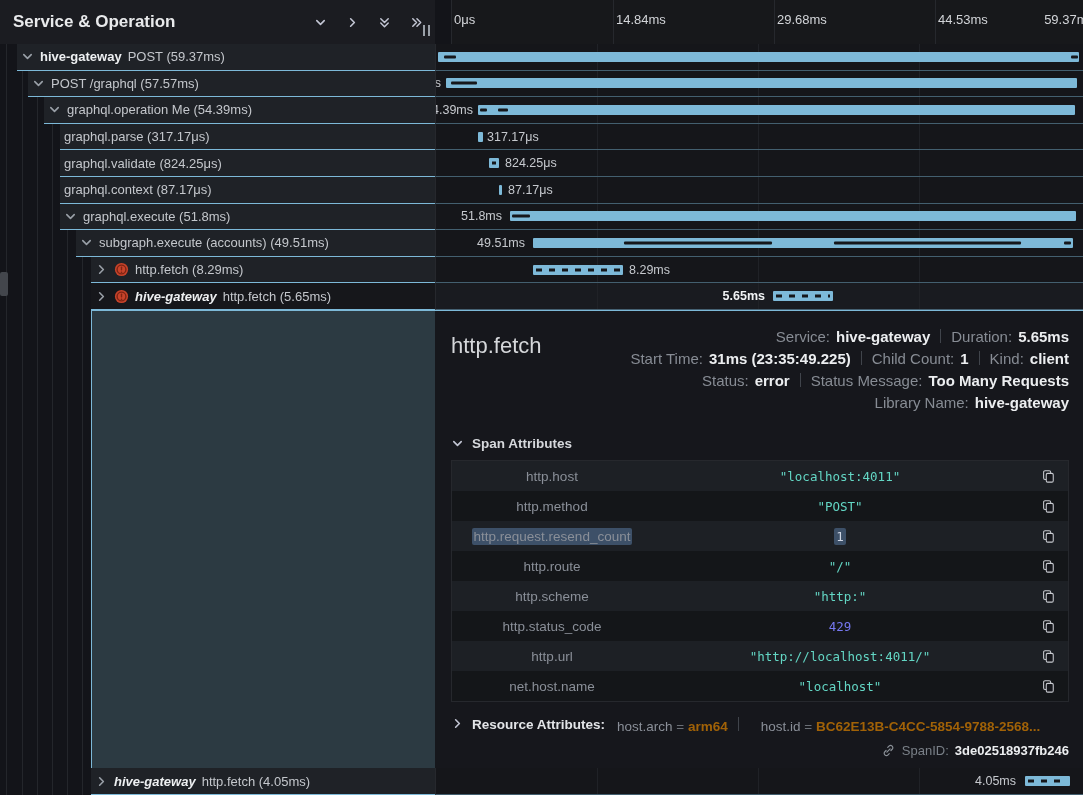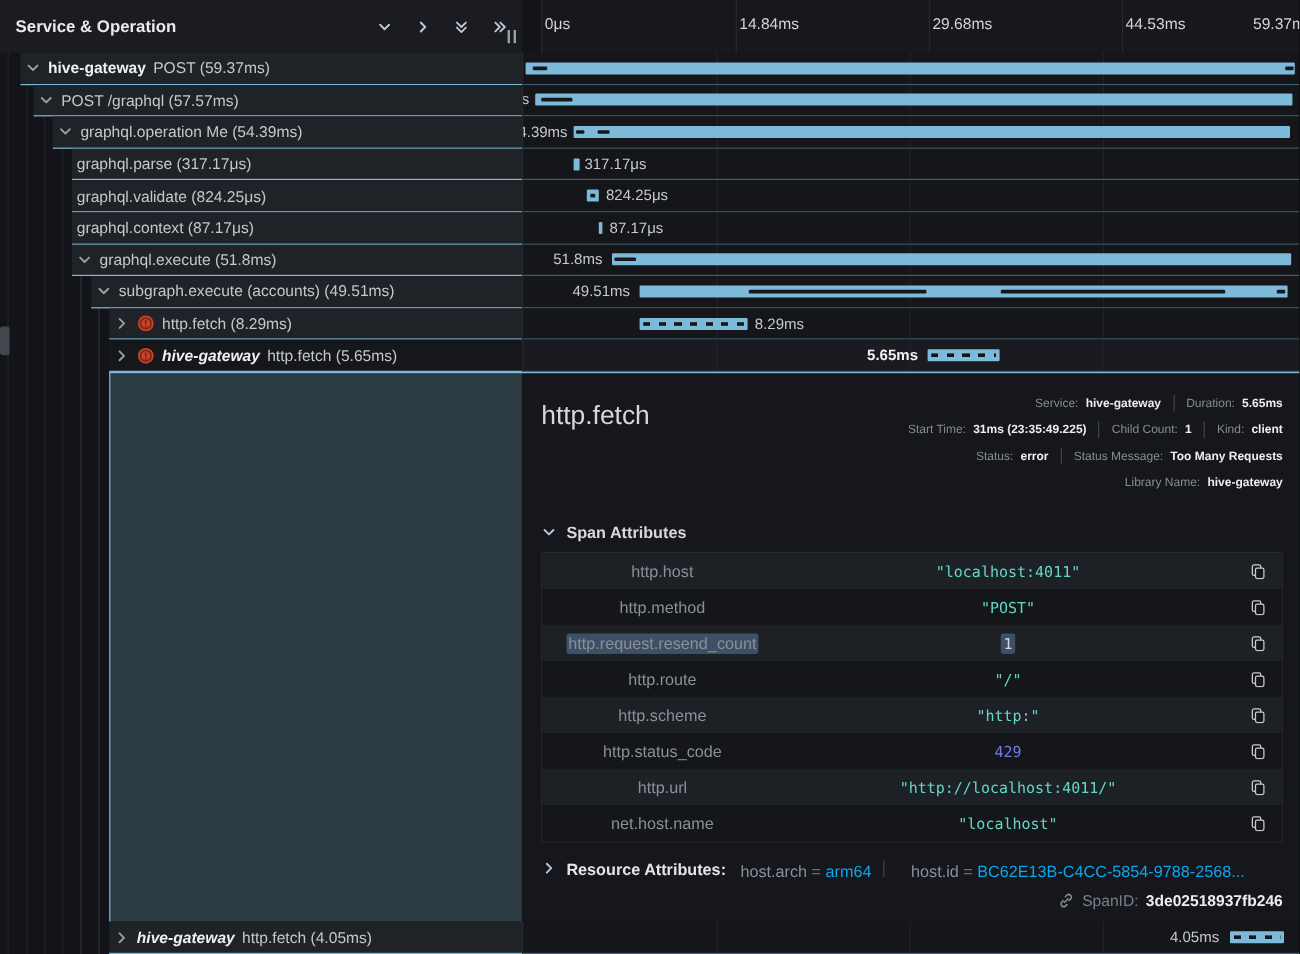--- a/index.html
+++ b/index.html
@@ -1,21 +1,21 @@
 <!DOCTYPE html>
 <html><head>
 <meta charset="utf-8">
 <style>
   html,body{margin:0;padding:0;background:#0e0f12;}
   .app{position:relative;width:1083px;height:795px;background:#131419;overflow:hidden;
        font-family:"Liberation Sans",sans-serif;color:#c6c9ce;-webkit-font-smoothing:antialiased;}
   
   .tree-header{position:absolute;left:0;top:0;width:435px;height:44px;background:#1b1c21;
                display:flex;align-items:center;box-sizing:border-box;padding:0 10px 0 13px;}
-  .tree-header .title{font-size:14px;font-weight:bold;color:#e9eaec;flex:0 0 auto;}
+  .tree-header .title{font-size:17px;font-weight:bold;color:#e9eaec;flex:0 0 auto;}
   .hdr-icons{margin-left:auto;display:flex;align-items:center;gap:14px;}
   .hdr-btn{width:18px;height:18px;display:flex;align-items:center;justify-content:center;cursor:pointer;}
   .splitter{position:absolute;left:419px;top:22px;width:14px;height:16px;display:flex;gap:3px;
             align-items:center;justify-content:center;cursor:col-resize;}
   .splitter i{display:block;width:2px;height:11px;background:#9aa0a8;}
   .ruler{position:absolute;left:435px;top:0;width:648px;height:44px;background:#17181b;box-sizing:border-box;
          border-left:1px solid #26282d;
          background-image:linear-gradient(#26282d,#26282d),linear-gradient(#26282d,#26282d),linear-gradient(#26282d,#26282d);
          background-repeat:no-repeat;background-size:1px 100%;background-position:161px 0,322px 0,483px 0;margin-left:16px;}
   .tick{position:absolute;top:12px;font-size:13px;color:#d2d4d8;white-space:nowrap;}
@@ -46,41 +46,41 @@
   .durlabel.bold{font-weight:bold;color:#f0f2f4;}
   .scroll-thumb{position:absolute;left:0;top:272px;width:8px;height:24px;background:#43464c;border-radius:2px;}
   
   .tealbox{position:absolute;left:91px;top:310px;width:344px;height:458px;background:#2c3a42;box-sizing:border-box;
            border-top:1px solid #7db9d8;border-left:1px solid #7db9d8;}
   .detail{position:absolute;left:435px;top:310px;width:648px;height:458px;background:#16171c;box-sizing:border-box;
           border-top:1px solid #7db9d8;padding:14px 14px 6px 16px;}
   .dhead{display:flex;align-items:flex-start;}
   .dtitle{font-size:22px;color:#d5d7da;margin-top:8px;}
   .dmeta{margin-left:auto;display:flex;flex-direction:column;align-items:flex-end;}
-  .mline{display:flex;align-items:center;height:22px;font-size:10px;}
+  .mline{display:flex;align-items:center;height:22px;font-size:15px;}
   .mlabel{color:#878c94;}
   .mval{color:#eceef0;font-weight:bold;margin-left:6px;}
   .vsep{display:inline-block;width:1px;height:14px;background:#40444b;margin:0 10px;}
   .sec-head{display:flex;align-items:center;gap:8px;margin-top:23px;font-size:13.5px;font-weight:bold;
             color:#d6d8dc;cursor:pointer;}
   .attr-table{margin-top:9px;border:1px solid #26282d;text-align:center;}
   .attr-row{display:flex;align-items:center;height:30px;padding:0 10px;cursor:pointer;}
   .attr-row:nth-child(odd){background:#1d2025;}
   .attr-row:nth-child(even){background:#141619;}
   .attr-key{width:180px;flex:0 0 auto;font-size:13.5px;color:#8a8f98;}
   .attr-key .hl{background:#3d5068;border-radius:2px;padding:1px 2px;margin:-1px -2px;}
   .attr-val{flex:1;font-family:"DejaVu Sans Mono",monospace;font-size:12.5px;}
   .attr-val.string{color:#63d6c4;}
   .attr-val.number{color:#7678f0;}
   .attr-val .sel{background:#3d5068;color:#cfd6e4;padding:1px 2px;border-radius:2px;}
   .copy-btn{flex:0 0 auto;width:20px;display:flex;justify-content:center;cursor:pointer;}
   .res-line{display:flex;align-items:flex-start;margin-top:15px;font-size:13.5px;white-space:nowrap;overflow:hidden;}
   .res-title{font-weight:bold;color:#e3e5e8;margin-left:8px;cursor:pointer;}
   .res-kv{margin-left:12px;}
-  .res-k{color:#8a8f98;} .res-eq{color:#6a6f76;} .res-v{color:#0ea5e9;font-weight:normal;}
+  .res-k{color:#8a8f98;} .res-eq{color:#6a6f76;} .res-v{color:#a16207;font-weight:bold;}
   .spanid-line{display:flex;justify-content:flex-end;align-items:center;margin-top:9px;font-size:13px;gap:6px;}
   .spanid-label{color:#7a8088;}
   .spanid-val{color:#eceef0;font-weight:bold;}
   
   .rows-bottom{position:absolute;left:0;top:768px;width:1083px;}
   .rows-bottom .row{height:27px;}
 </style>
 </head>
 <body>
 

